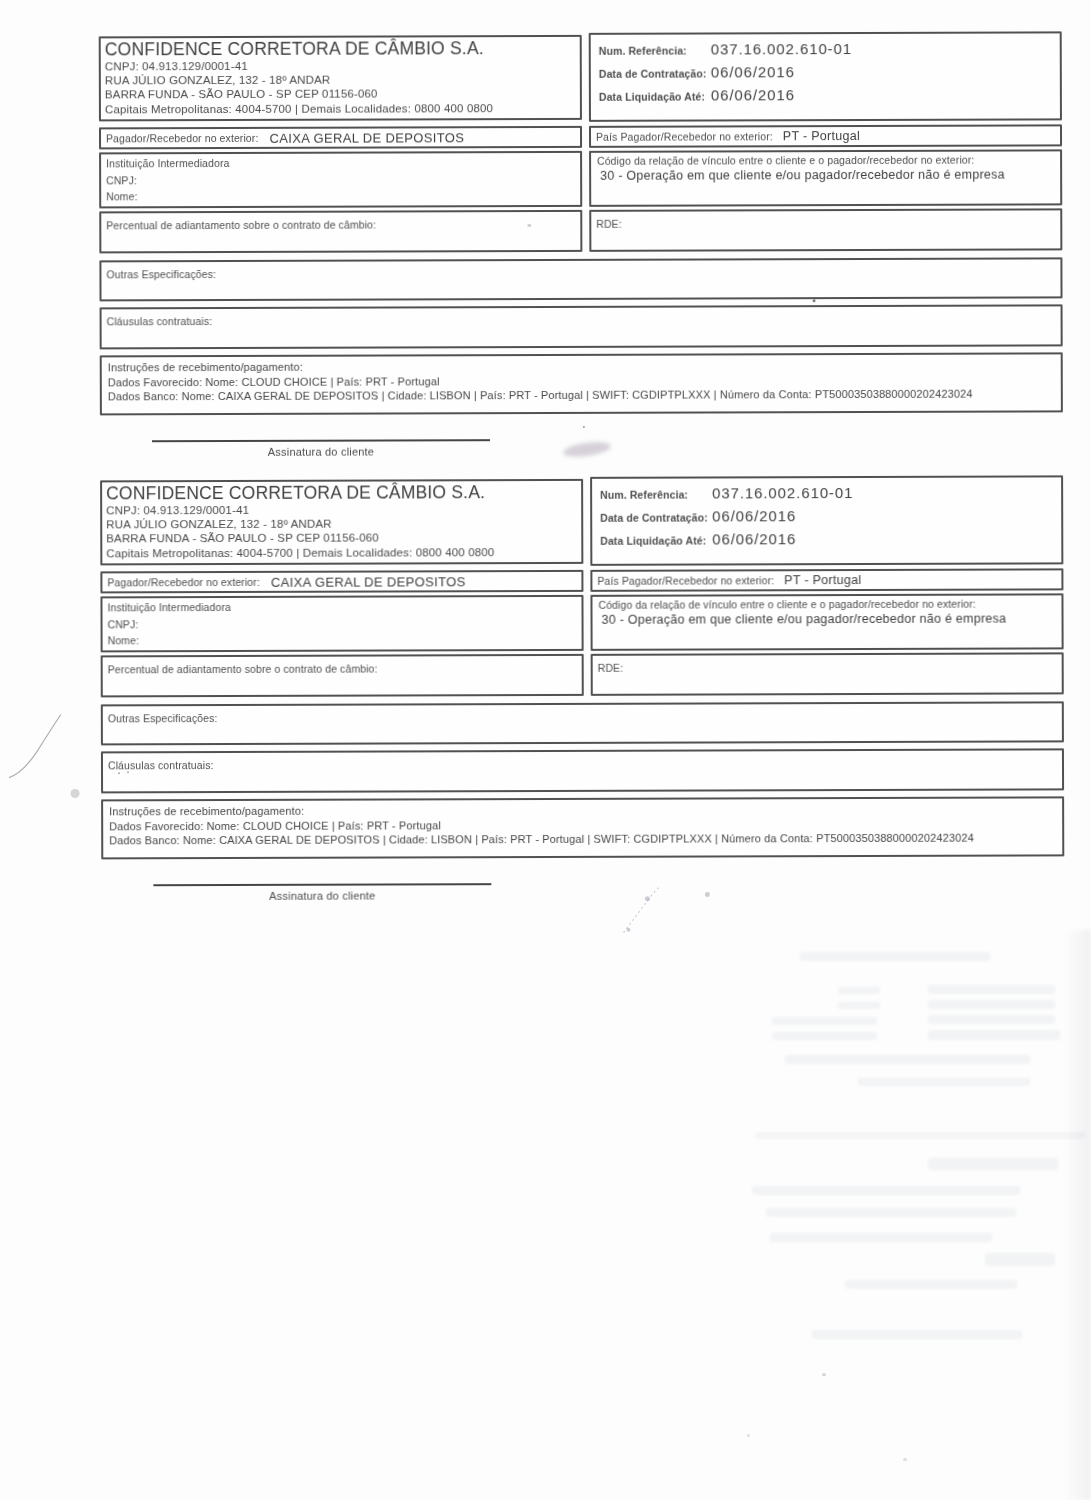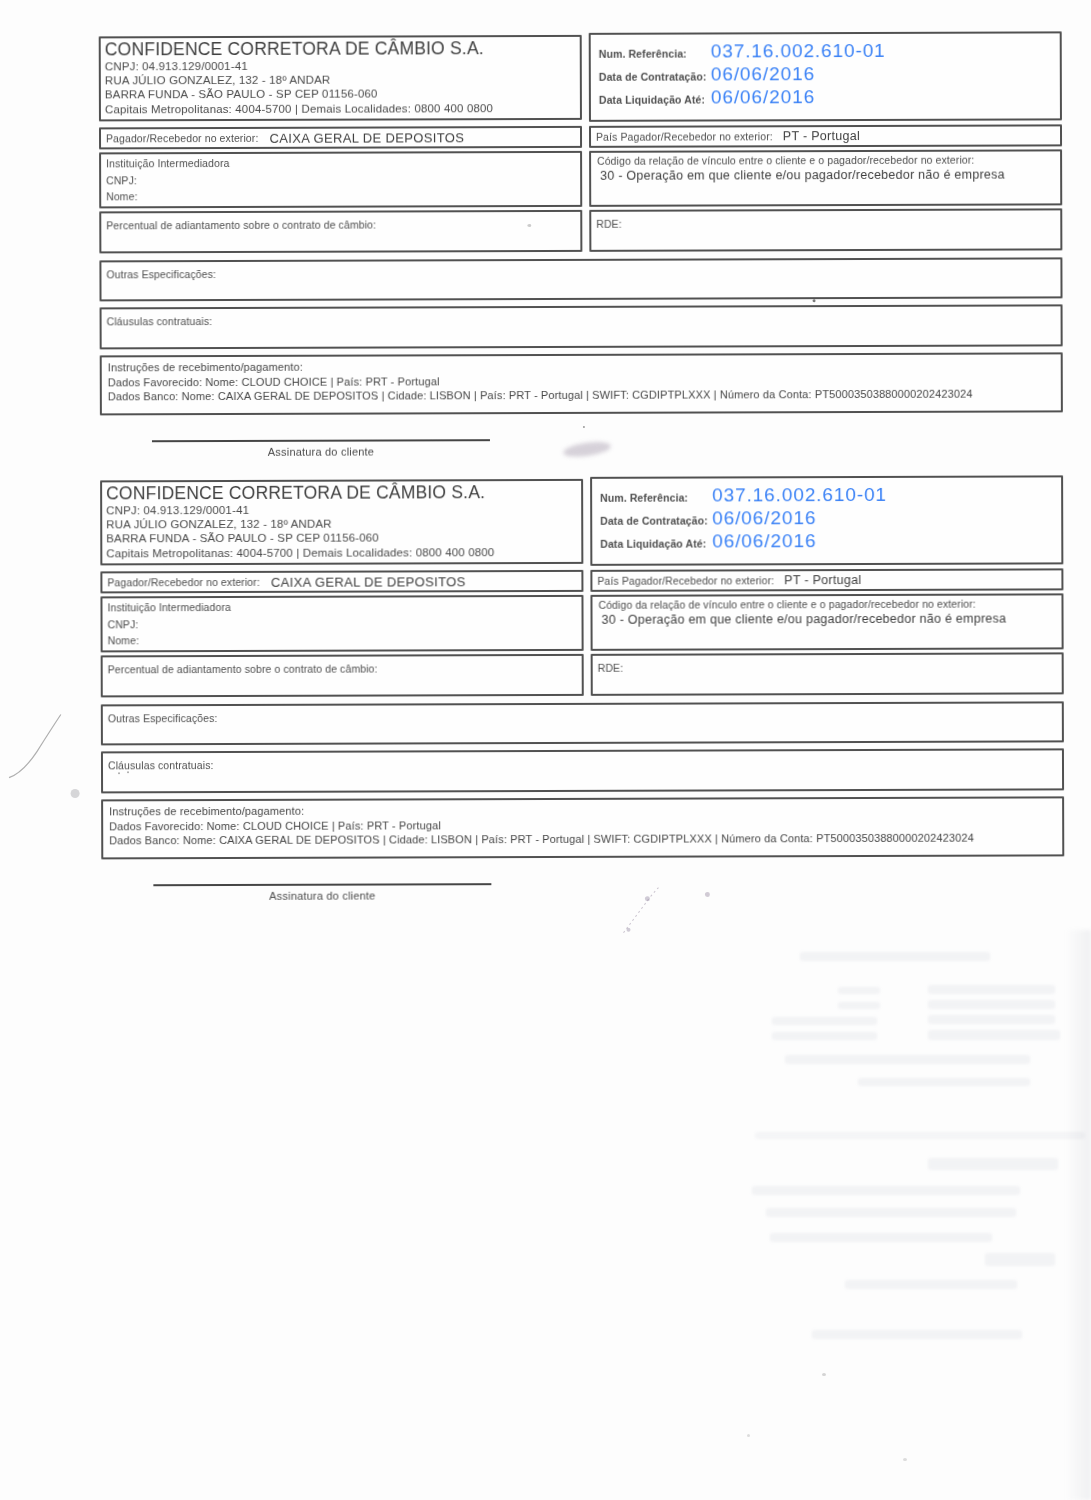--- a/index.html
+++ b/index.html
@@ -16,21 +16,21 @@
   .col-l{width:483px;flex:none;}
   .col-r{flex:1;}
   
   .company-box{height:85px;margin-top:2px;padding:1px 4px 0 4px;}
   .company-name{font-size:17.5px;letter-spacing:.2px;color:#3e3e3e;line-height:20px;white-space:nowrap;}
   .company-line{font-size:11.5px;line-height:14.2px;color:#4a4a4a;letter-spacing:.15px;white-space:nowrap;}
   .ref-box{height:89px;padding:6px 4px 0 8px;}
   .ref-row{display:flex;align-items:baseline;height:23px;}
   .lab{font-size:10.5px;color:#4e4e4e;letter-spacing:.1px;}
   .ref-lab{width:112px;flex:none;font-weight:bold;}
-  .ref-val{font-size:19px;color:#3b82f6;letter-spacing:.9px;}
+  .ref-val{font-size:15px;color:#404040;letter-spacing:.9px;}
   
   .mt4{margin-top:4px}.mt3{margin-top:3px}.mt7{margin-top:7px}.mt6{margin-top:6px}
   .h22{height:22px}.h56{height:56px}.h42{height:42px}.h41{height:41px}.h60{height:60px}
   .inline-box{display:flex;align-items:center;padding:0 5px;}
   .val{font-size:13px;color:#3e3e3e;letter-spacing:.35px;margin-left:11px;white-space:nowrap;}
   .val-sm{font-size:12.5px;color:#3e3e3e;letter-spacing:.3px;margin-left:10px;white-space:nowrap;}
   .interm-box{display:flex;flex-direction:column;justify-content:space-between;padding:3px 5px 4px 5px;}
   .vinc-box{padding:2px 6px;}
   .vinc-val{font-size:12.5px;color:#3d3d3d;letter-spacing:.25px;margin:2px 0 0 3px;}
   .toplab-box{padding:2px 5px;}

